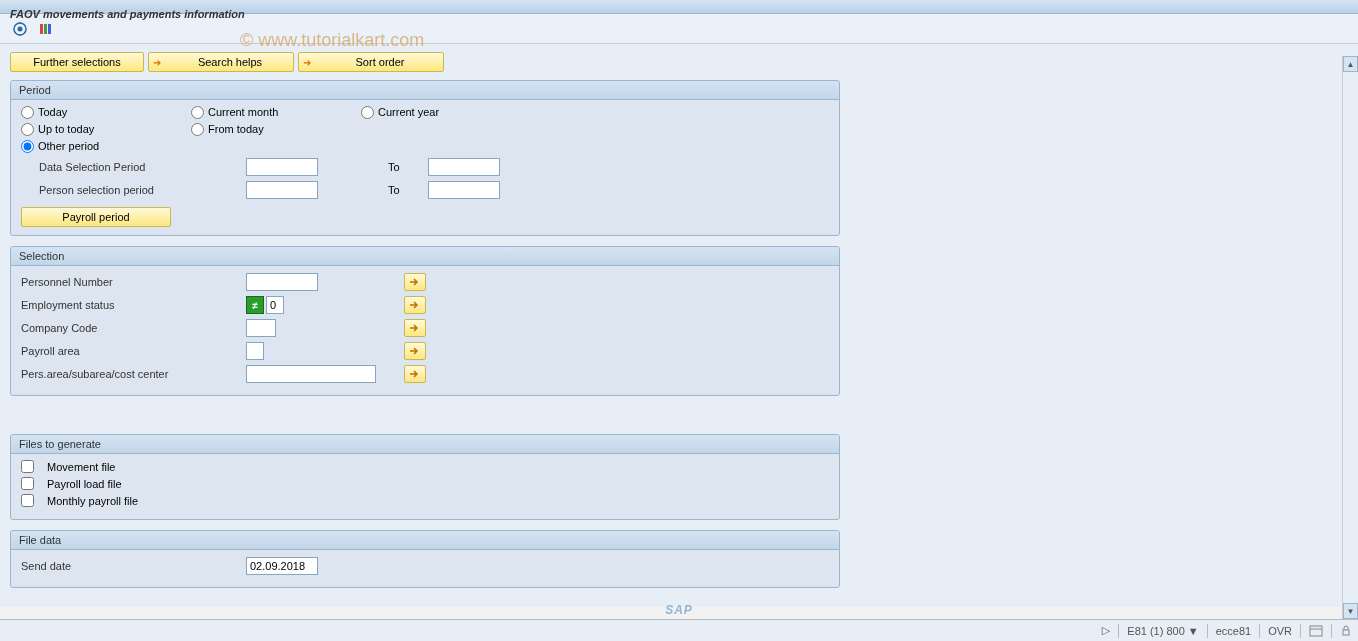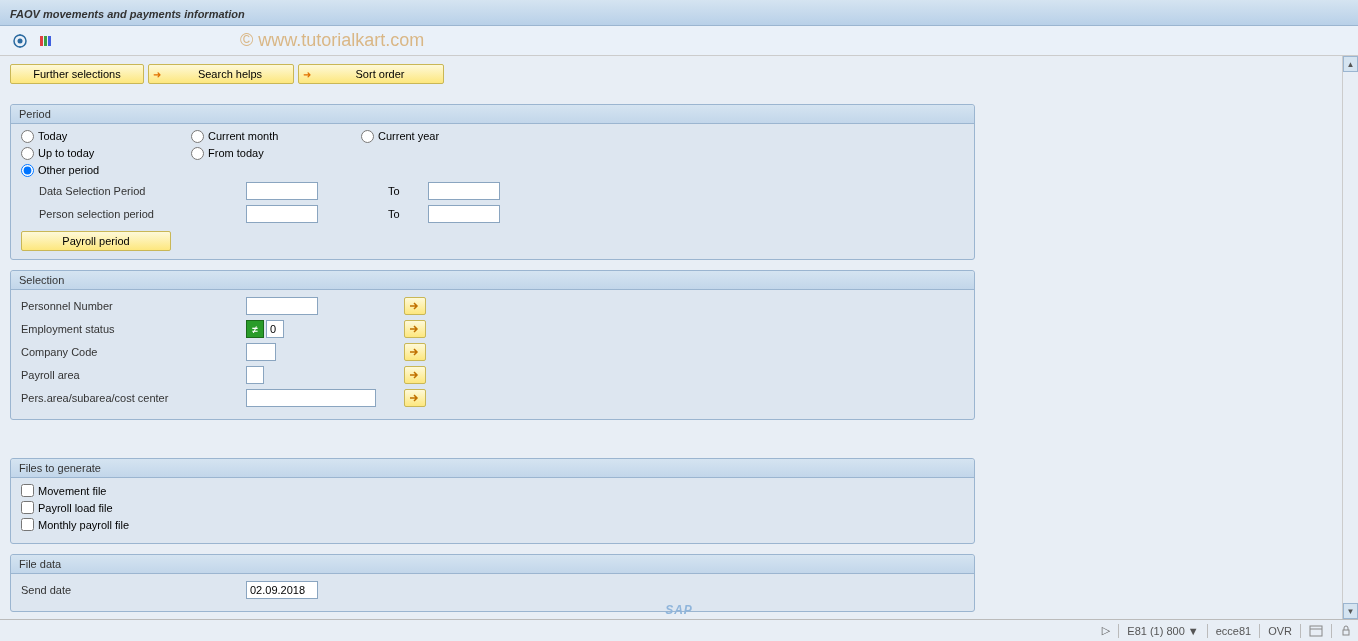--- a/index.html
+++ b/index.html
@@ -1,21 +1,21 @@
 <!DOCTYPE html>
 <html><head>
   <meta charset="utf-8">
   <style>
     * { box-sizing: border-box; margin: 0; padding: 0; font-family: Arial, sans-serif; font-size: 11px; }
     body { background: #f2f2f2; width: 1358px; height: 641px; overflow: hidden; position: relative; }
     
     .title-bar {
       background: linear-gradient(to bottom, #d5e4f1 0%, #b8d0e8 100%);
       border-bottom: 1px solid #9bb5d0;
-      height: 26px;
+      height: 14px;
       padding: 5px 10px;
       font-weight: bold;
       font-style: italic;
       font-size: 14px;
       color: #333;
     }
     
     .app-toolbar {
       background: #eaf1f9;
       border-bottom: 1px solid #ccc;
@@ -52,21 +52,21 @@
       padding: 8px 10px 8px 10px;
       background: #e8eef5;
       height: calc(100% - 56px - 22px);
       overflow: hidden;
       position: relative;
     }
     
     .selection-btn-row {
       display: flex;
       gap: 4px;
-      margin-bottom: 20px;
+      margin-bottom: 8px;
     }
     
     .yellow-btn {
       background: linear-gradient(to bottom, #fef9d8 0%, #fde77e 100%);
       border: 1px solid #c9b756;
       border-radius: 2px;
       padding: 2px 6px;
       height: 20px;
       display: inline-flex;
       align-items: center;
@@ -81,21 +81,21 @@
       font-size: 10px;
     }
     .yellow-btn.wide { width: 134px; justify-content: center; }
     .yellow-btn.arrow-btn.wide { width: 146px; justify-content: center; padding-left: 24px; }
     
     .group-box {
       background: #dde6f0;
       border: 1px solid #9bb5d0;
       border-radius: 3px;
       margin-bottom: 10px;
-      width: 965px;
+      width: 830px;
     }
     .group-title {
       background: linear-gradient(to bottom, #d5e4f1 0%, #c2d6ea 100%);
       border-bottom: 1px solid #9bb5d0;
       padding: 3px 8px;
       font-size: 11px;
       color: #333;
       border-radius: 3px 3px 0 0;
     }
     .group-body {
@@ -175,21 +175,21 @@
       align-items: center;
       justify-content: center;
       color: #fff;
       font-weight: bold;
       font-size: 10px;
     }
     
     .chk-row {
       display: flex;
       align-items: center;
-      gap: 4px;
+      gap: 13px;
       margin-bottom: 4px;
     }
     .chk-row input[type="checkbox"] { margin: 0; }
     
     .scrollbar-right {
       position: absolute;
       right: 0;
       top: 56px;
       bottom: 22px;
       width: 16px;

